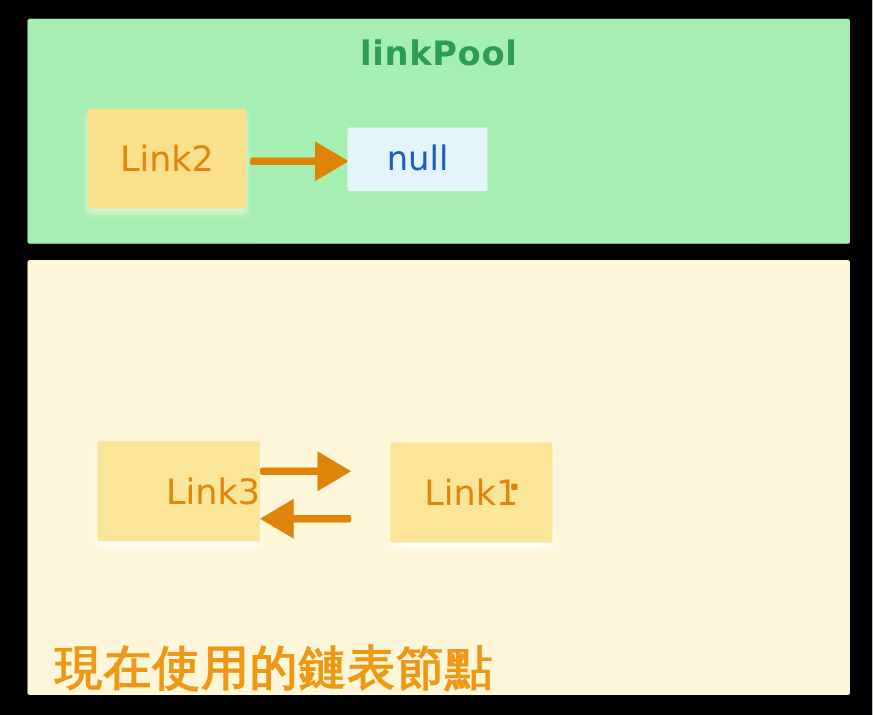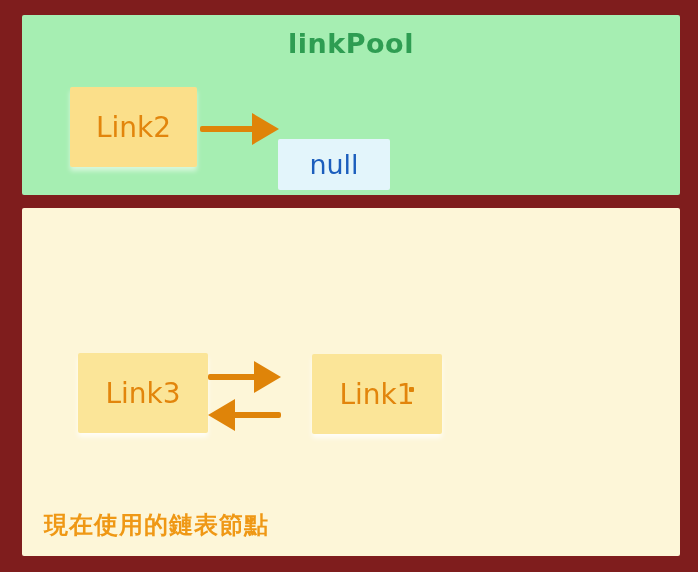--- a/index.html
+++ b/index.html
@@ -5,21 +5,21 @@
   html, body {
     margin: 0;
     padding: 0;
     background: #ffffff;
     font-family: "DejaVu Sans", "Liberation Sans", sans-serif;
   }
   .canvas {
     position: relative;
     width: 698px;
     height: 572px;
-    background: #7f1d1d;
+    background: #000000;
     overflow: hidden;
   }
   
   .pool-panel {
     position: absolute;
     left: 22px; top: 15px;
     width: 658px; height: 180px;
     background: #a6eeb2;
     border-radius: 2px;
   }
@@ -50,21 +50,20 @@
     left: 256px; top: 87px;
     width: 112px; height: 51px;
     display: flex;
     align-items: center;
     justify-content: center;
     background: #e3f5fb;
     color: #1c5ebd;
     font-size: 27px;
     font-weight: 500;
     border-radius: 2px;
-    margin-top: 37px;
   }
   
   .arrow-shaft {
     position: absolute;
     height: 6px;
     background: #df8409;
     border-radius: 2px;
   }
   .arrow-head-right {
     position: absolute;
@@ -87,37 +86,37 @@
     position: absolute;
     left: 22px; top: 208px;
     width: 658px; height: 348px;
     background: #fdf6d8;
     border-radius: 2px;
   }
   .active-panel .node-box {
     background: #fbe598;
     box-shadow: 0 4px 5px rgba(255,255,255,0.8);
   }
-  .box-link3 { left: 56px;  top: 145px; width: 130px; height: 80px; }
+  .box-link3 { left: 56px;  top: 145px; width: 130px; height: 80px; justify-content: flex-end; }
   .box-link1 { left: 259px; top: 146px; width: 130px; height: 80px; margin-left: 31px; }
   .fwd-arrow-shaft  { left: 186px; top: 166px; width: 50px; }
   .fwd-arrow-head   { left: 232px; top: 153px; }
   .back-arrow-head  { left: 186px; top: 191px; }
   .back-arrow-shaft { left: 210px; top: 204px; width: 49px; }
   .tiny-dot {
     position: absolute;
     left: 387px; top: 179px;
     width: 5px; height: 5px;
     background: #df8409;
     border-radius: 1px;
   }
   .caption {
     position: absolute;
     left: 22px; top: 301px;
-    font-size: 24px;
+    font-size: 38px;
     font-weight: 700;
     color: #ef9815;
     letter-spacing: 1px;
     white-space: nowrap;
   }
   
   .watermark {
     position: absolute;
     right: 6px; top: 526px;
     font-size: 26px;

